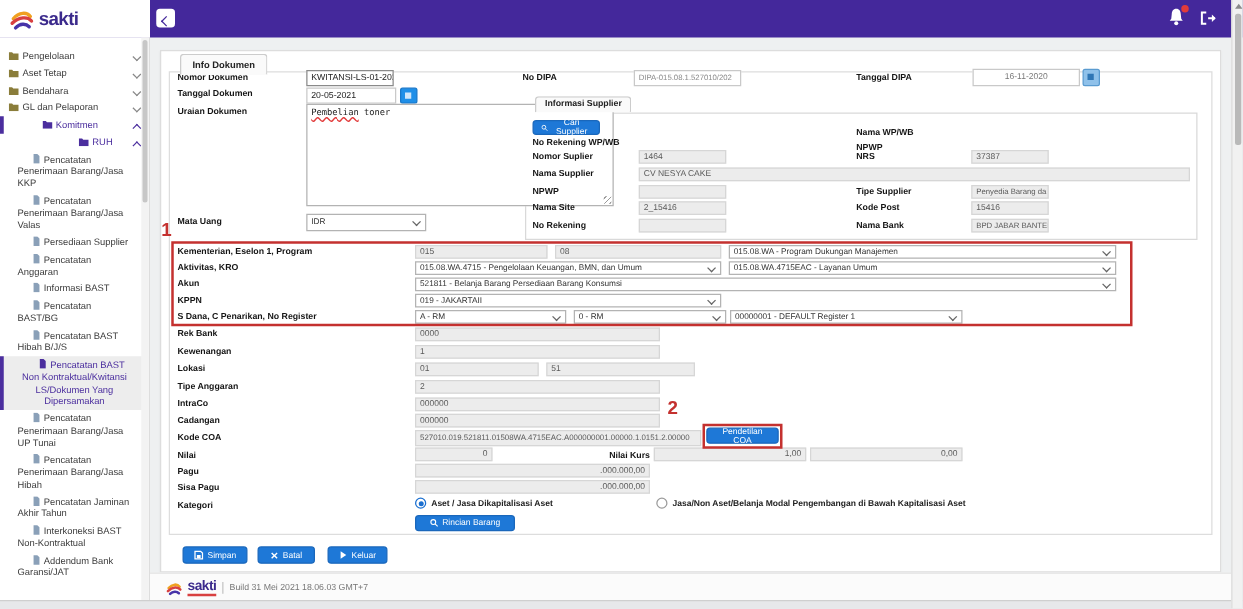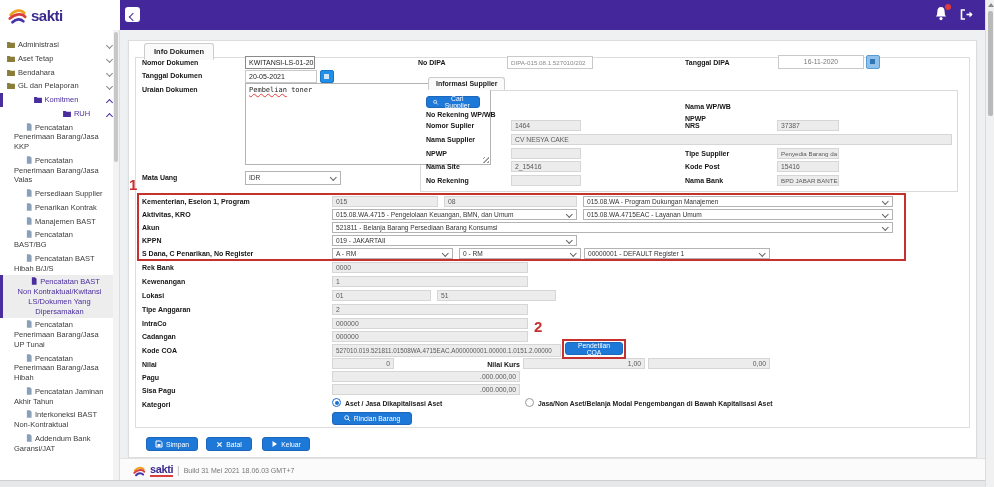--- a/index.html
+++ b/index.html
@@ -124,21 +124,21 @@
         <path d="M7 3 H3.5 V12 H7" stroke="#fff" stroke-width="1.6" fill="none"></path>
         <path d="M8.5 7.5 H14" stroke="#fff" stroke-width="1.6"></path>
         <path d="M11.5 4.5 L14.6 7.5 L11.5 10.5 z" fill="#fff"></path>
       </svg>
     </span>
   </div>
 
   <div class="sidebar" id="sidebar">
       <div class="sb-item lvl0"><svg width="8" height="7" viewBox="0 0 9 8">
           <path d="M0 1 h3 l1 1 h5 v6 h-9 z" fill="#8a7d3a"></path>
-        </svg><span>Administrasi</span><span class="chev down"></span></div>
+        </svg><span>Pengelolaan</span><span class="chev down"></span></div>
       <div class="sb-item lvl0"><svg width="8" height="7" viewBox="0 0 9 8">
           <path d="M0 1 h3 l1 1 h5 v6 h-9 z" fill="#8a7d3a"></path>
         </svg><span>Aset Tetap</span><span class="chev down"></span></div>
       <div class="sb-item lvl0"><svg width="8" height="7" viewBox="0 0 9 8">
           <path d="M0 1 h3 l1 1 h5 v6 h-9 z" fill="#8a7d3a"></path>
         </svg><span>Bendahara</span><span class="chev down"></span></div>
       <div class="sb-item lvl0"><svg width="8" height="7" viewBox="0 0 9 8">
           <path d="M0 1 h3 l1 1 h5 v6 h-9 z" fill="#8a7d3a"></path>
         </svg><span>GL dan Pelaporan</span><span class="chev down"></span></div>
       <div class="sb-item lvl0 purple bar"><svg width="8" height="7" viewBox="0 0 9 8">
@@ -151,24 +151,24 @@
           <path d="M1 0 h3.5 l2 2 v7 h-5.5 z" fill="#8aa0b8"></path>
         </svg><span>Pencatatan Penerimaan Barang/Jasa KKP</span></div>
       <div class="sb-item lvl2"><svg width="6" height="8" viewBox="0 0 7 9">
           <path d="M1 0 h3.5 l2 2 v7 h-5.5 z" fill="#8aa0b8"></path>
         </svg><span>Pencatatan Penerimaan Barang/Jasa Valas</span></div>
       <div class="sb-item lvl2"><svg width="6" height="8" viewBox="0 0 7 9">
           <path d="M1 0 h3.5 l2 2 v7 h-5.5 z" fill="#8aa0b8"></path>
         </svg><span>Persediaan Supplier</span></div>
       <div class="sb-item lvl2"><svg width="6" height="8" viewBox="0 0 7 9">
           <path d="M1 0 h3.5 l2 2 v7 h-5.5 z" fill="#8aa0b8"></path>
-        </svg><span>Penarikan Kontrak</span></div>
-      <div class="sb-item lvl2"><svg width="6" height="8" viewBox="0 0 7 9">
-          <path d="M1 0 h3.5 l2 2 v7 h-5.5 z" fill="#8aa0b8"></path>
-        </svg><span>Manajemen BAST</span></div>
+        </svg><span>Pencatatan Anggaran</span></div>
+      <div class="sb-item lvl2"><svg width="6" height="8" viewBox="0 0 7 9">
+          <path d="M1 0 h3.5 l2 2 v7 h-5.5 z" fill="#8aa0b8"></path>
+        </svg><span>Informasi BAST</span></div>
       <div class="sb-item lvl2"><svg width="6" height="8" viewBox="0 0 7 9">
           <path d="M1 0 h3.5 l2 2 v7 h-5.5 z" fill="#8aa0b8"></path>
         </svg><span>Pencatatan BAST/BG</span></div>
       <div class="sb-item lvl2"><svg width="6" height="8" viewBox="0 0 7 9">
           <path d="M1 0 h3.5 l2 2 v7 h-5.5 z" fill="#8aa0b8"></path>
         </svg><span>Pencatatan BAST Hibah B/J/S</span></div>
       <div class="sb-item lvl2 purple hl"><svg width="6" height="8" viewBox="0 0 7 9">
           <path d="M1 0 h3.5 l2 2 v7 h-5.5 z" fill="#4b2e9e"></path>
         </svg><span>Pencatatan BAST Non Kontraktual/Kwitansi LS/Dokumen Yang Dipersamakan</span></div>
       <div class="sb-item lvl2"><svg width="6" height="8" viewBox="0 0 7 9">

